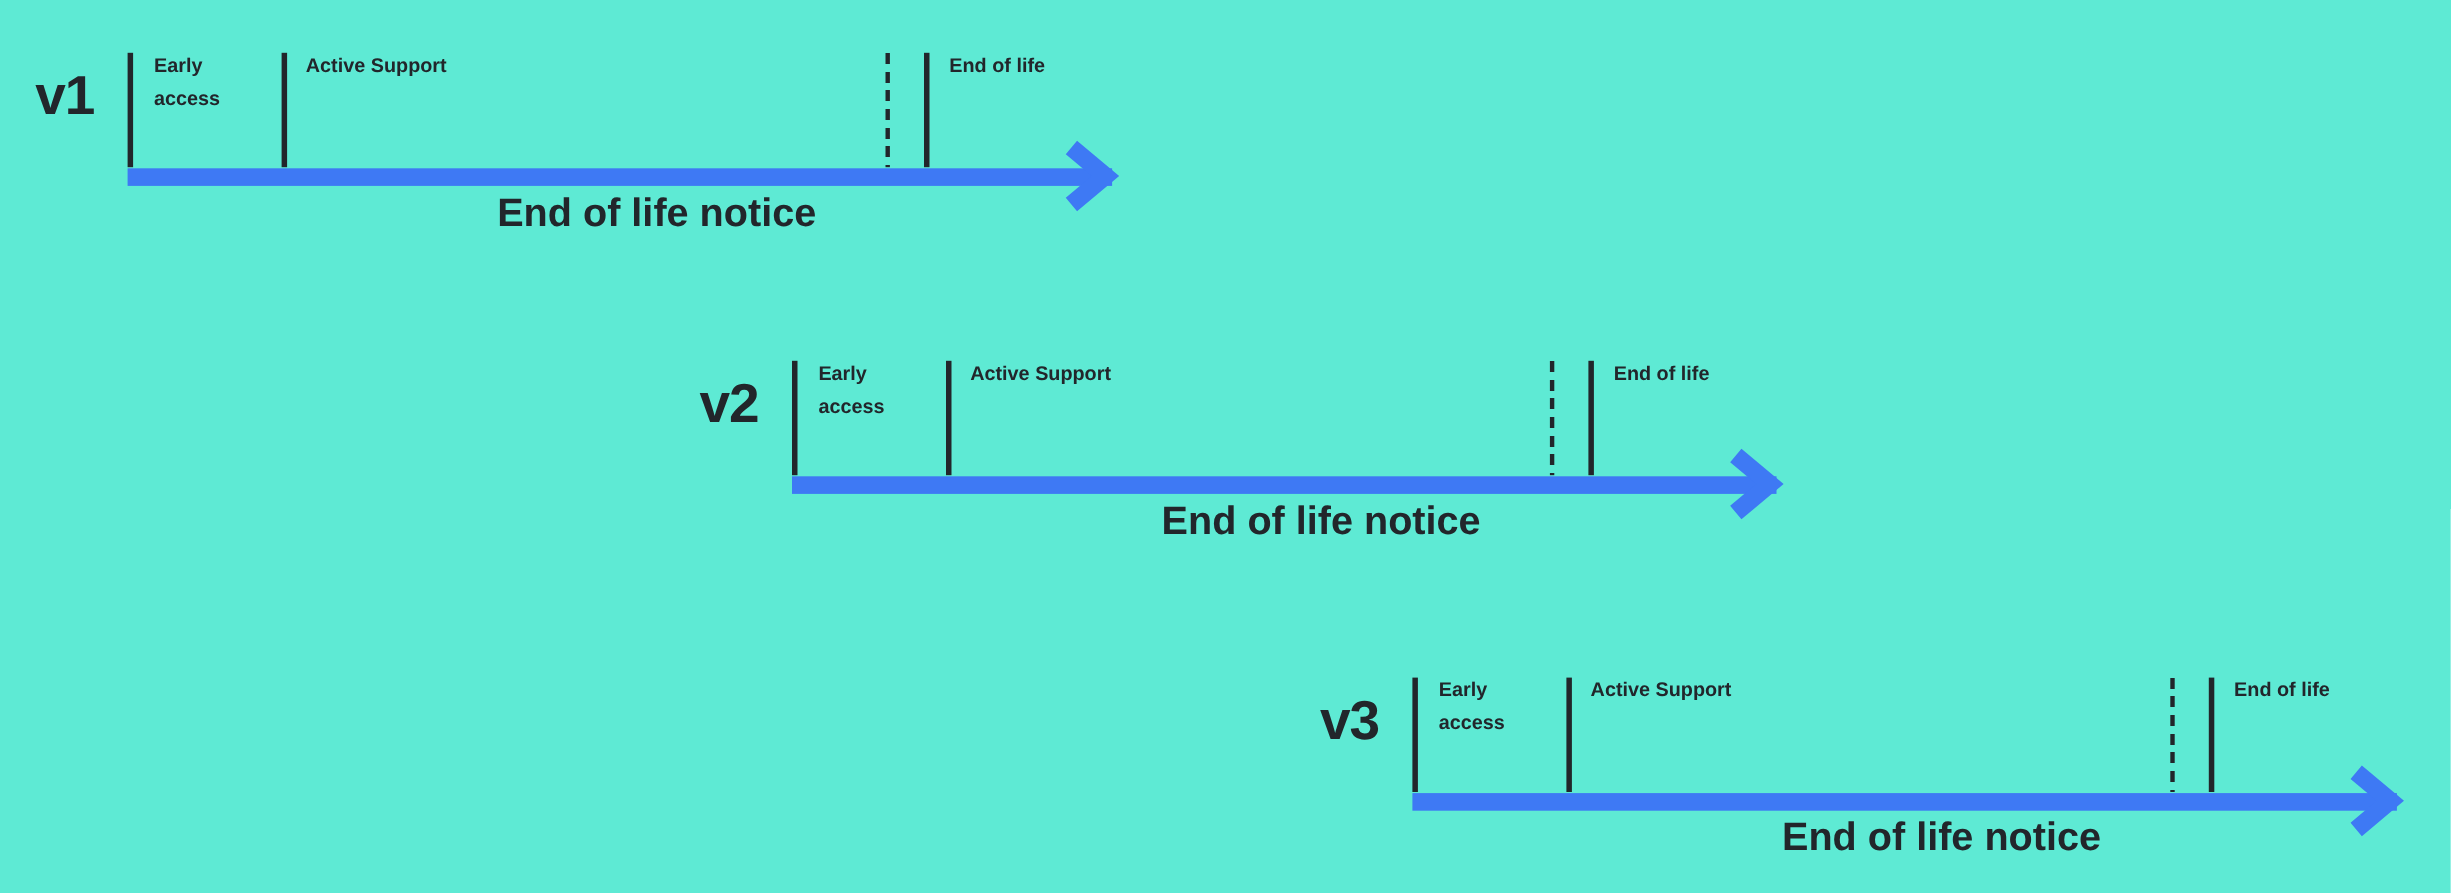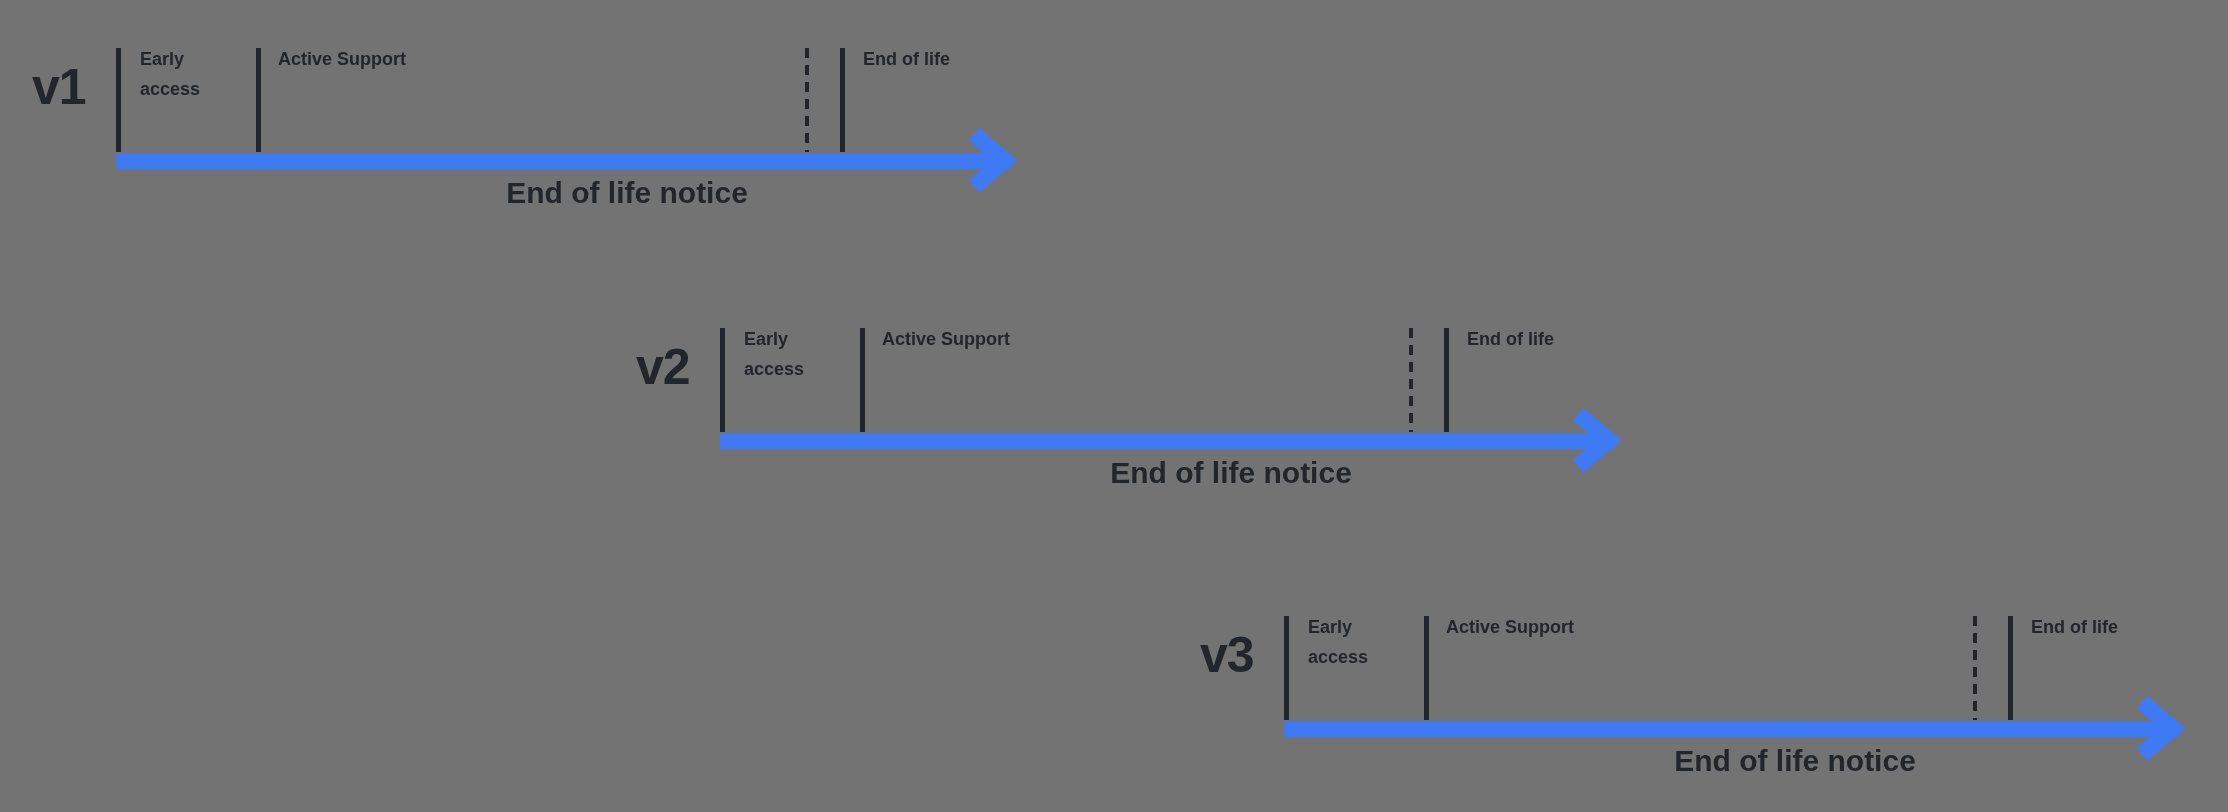--- a/index.html
+++ b/index.html
@@ -10,21 +10,21 @@
   html, body { background: #ffffff; }
   body {
     font-family: "Liberation Sans", sans-serif;
     font-weight: bold;
     color: var(--ink);
   }
   .canvas {
     position: relative;
     width: 2228px;
     height: 812px;
-    background: #737373;
+    background: #5eead4;
     overflow: hidden;
   }
   .row {
     position: absolute;
     width: 930px;
     height: 170px;
   }
   .row-1 { left: 116px;  top: 48px;  }
   .row-2 { left: 720px;  top: 328px; }
   .row-3 { left: 1284px; top: 616px; }
@@ -68,23 +68,23 @@
     white-space: nowrap;
   }
   .p-early  { left: 24px; white-space: pre-line; }
   .p-active { left: 162px; }
   .p-eol    { left: 747px; }
   .notice {
     position: absolute;
     top: 130px;
     left: 336px;
     width: 350px;
-    font-size: 30px;
+    font-size: 36px;
     line-height: 30px;
-    text-align: center;
+    text-align: left;
     white-space: nowrap;
   }
   .bar {
     position: absolute;
     left: 0;
     top: 105px;
     width: 895px;
     height: 16px;
     background: var(--accent);
   }

